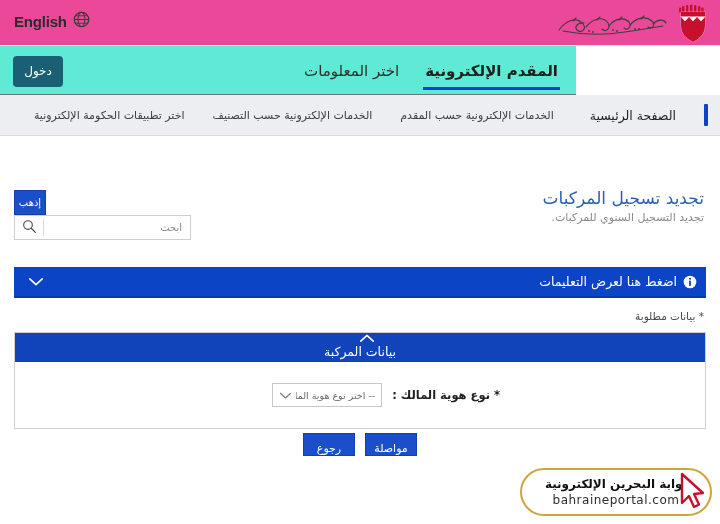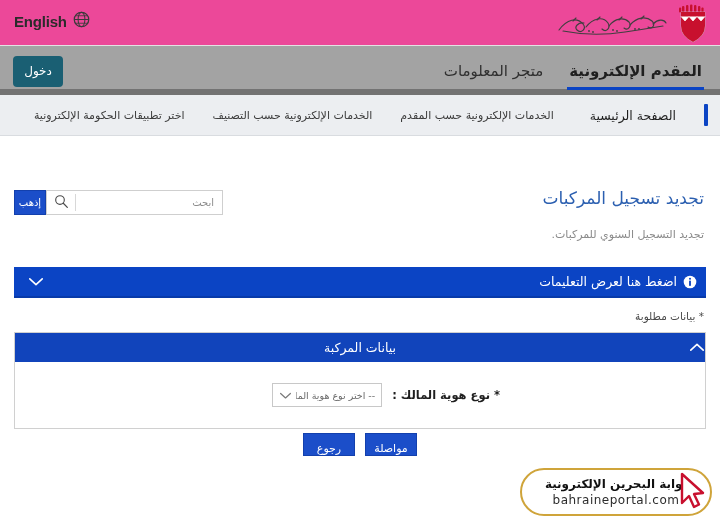--- a/index.html
+++ b/index.html
@@ -40,23 +40,23 @@
     position: absolute; top: 4px; right: 10px;
     display: flex; align-items: center; gap: 5px;
     direction: rtl;
   }
   .crest-shield { display: block; }
   .gov-wordmark { display: block; }
 
   
   .navrow {
     position: absolute; top: 46px; left: 0;
-    width: 720px; height: 49px;
-    background: #a3a3a3;
-    border-bottom: 6px solid #737373;
+    width: 576px; height: 49px;
+    background: #5eead4;
+    border-bottom: 1px solid #737373;
   }
   .login-btn {
     position: absolute; top: 10px; left: 13px;
     width: 50px; height: 31px;
     background: #1a5f73;
     color: #ffffff;
     border: none; border-radius: 4px;
     font-family: "DejaVu Sans", sans-serif;
     font-size: 12px;
     cursor: pointer;
@@ -124,20 +124,21 @@
     width: 720px; height: 388px;
     background: #ffffff;
   }
 
   
   .search-wrap {
     position: absolute; top: 54px; left: 14px;
     display: flex; direction: ltr;
     align-items: stretch;
     height: 40px;
+    flex-direction: column;
   }
   .go-btn {
     width: 32px; height: 25px;
     background: #1b4ec9;
     color: #ffffff;
     border: 1px solid #1340ad;
     font-family: "DejaVu Sans", sans-serif;
     font-size: 10px;
     cursor: pointer; padding: 0;
     line-height: 23px; text-align: center;
@@ -171,21 +172,21 @@
   }
 
   
   .svc-title {
     position: absolute; top: 52px; right: 16px;
     font-size: 17px;
     color: #2b5fb0;
     direction: rtl;
   }
   .svc-sub {
-    position: absolute; top: 92px; right: 16px;
+    position: absolute; top: 75px; right: 16px;
     font-size: 11px;
     color: #8a8a8a;
     direction: rtl;
   }
 
   
   .instr-bar {
     position: absolute; top: 131px; left: 14px;
     width: 692px; height: 31px;
     background: #0b44c4;
@@ -219,20 +220,21 @@
     width: 692px;
     border: 1px solid #d0d0d0;
     background: #ffffff;
   }
   .panel-head {
     height: 29px;
     background: #1144bb;
     display: flex; align-items: center;
     direction: rtl;
     cursor: pointer;
+    flex-direction: column;
   }
   .panel-title {
     flex: 1; text-align: center;
     color: #ffffff; font-size: 12.5px;
   }
   .panel-chev { margin-left: 14px; display: flex; align-items: center; }
   .panel-body {
     height: 66px;
     background: #ffffff;
     display: flex; align-items: center;
@@ -373,21 +375,21 @@
   </div>
 
   <div class="navrow">
     <button class="login-btn">دخول</button>
 
     <div class="tabs">
       <div class="tab active">
         <span>المقدم الإلكترونية</span>
       </div>
       <div class="tab">
-        <span>متجر المعلومات</span>
+        <span>اختر المعلومات</span>
       </div>
     </div>
   </div>
 
   <div class="subnav">
     <div class="subnav-marker"></div>
     <div class="subnav-item current">
       <span>الصفحة الرئيسية</span>
     </div>
     <div class="subnav-item">

